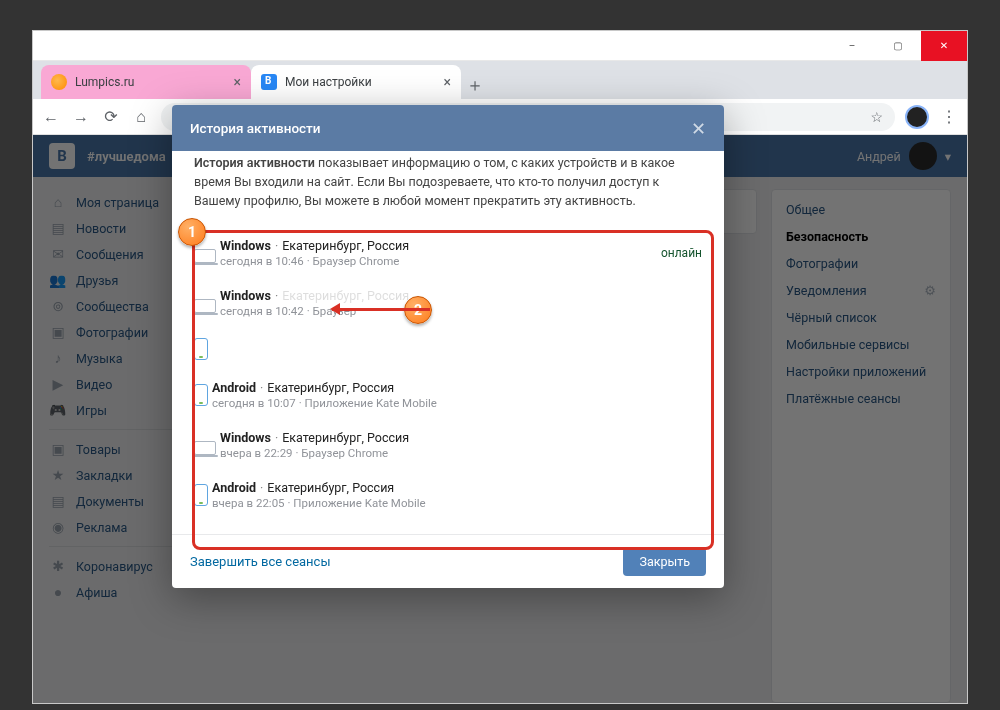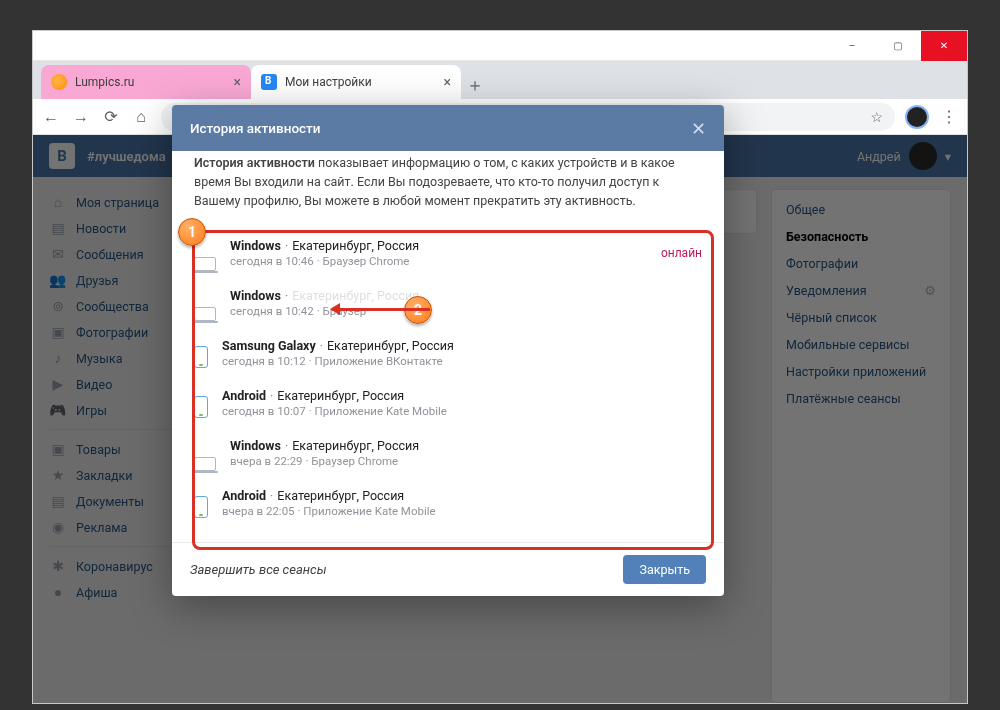--- a/index.html
+++ b/index.html
@@ -59,38 +59,38 @@
 .dim { position: absolute; inset: 0; background: rgba(0,0,0,0.55); }
 
 
 .modal { position: absolute; left: 172px; top: 105px; width: 552px; background: #fff; border-radius: 4px; box-shadow: 0 10px 40px rgba(0,0,0,0.35); }
 .modal-hd { background: #5b7ba4; color: #fff; height: 46px; display: flex; align-items: center; padding: 0 18px; border-radius: 4px 4px 0 0; font-size: 13.5px; font-weight: 500; }
 .modal-hd .mx { margin-left: auto; font-size: 18px; cursor: pointer; color: #cfd9e5; }
 .modal-desc { padding: 3px 22px 12px; font-size: 12.5px; color: #444; line-height: 1.5; }
 .modal-desc b { font-weight: 600; }
 
 .sessions { padding: 6px 22px 14px; }
-.session { display: flex; gap: 14px; padding: 10px 0; align-items: flex-end; }
+.session { display: flex; gap: 4px; padding: 10px 0; align-items: center; }
 .dev-ico { width: 24px; height: 24px; flex-shrink: 0; display: flex; align-items: center; justify-content: center; }
 .dev-ico.laptop { border: 1.5px solid #aeb7c2; border-radius: 2px; width: 22px; height: 14px; position: relative; top: 3px; }
 .dev-ico.laptop::after { content:""; position: absolute; bottom: -3px; left: -3px; right: -3px; height: 2px; background:#aeb7c2; border-radius: 1px; }
 .dev-ico.phone { width: 14px; height: 22px; border: 1.5px solid #5fa5e0; border-radius: 3px; position: relative; }
 .dev-ico.phone::after { content:""; position:absolute; bottom:1px; left:4px; width:4px; height:2px; background:#7bbd5c; border-radius:1px; }
 .sess-txt .line1 { font-size: 12.5px; color: #222; }
 .sess-txt .line1 .sep { color: #888; margin: 0 4px; }
 .sess-txt .line2 { font-size: 11.5px; color: #909399; margin-top: 1px; }
-.online { margin-left: auto; font-size: 12px; color: #be185d; align-self: center; }
+.online { margin-left: auto; font-size: 12px; color: #14532d; align-self: center; }
 .hl { position: absolute; border: 3px solid #d93025; border-radius: 8px; pointer-events: none; }
 .hlbox { left: 192px; top: 230px; width: 522px; height: 320px; }
 .badge { position: absolute; width: 28px; height: 28px; border-radius: 50%; background: radial-gradient(circle at 35% 30%, #ffb066, #ff7b1a); color: #fff; font-weight: 700; font-size: 14px; display: flex; align-items: center; justify-content: center; border: 1px solid #c85300; box-shadow: 0 2px 3px rgba(0,0,0,0.3); }
 .arrow { position: absolute; height: 3px; background: #d93025; }
 .arrow::before { content:""; position:absolute; left:-8px; top:-5px; border: 6px solid transparent; border-right: 10px solid #d93025; }
 
 .modal-ft { border-top: 1px solid #e8e9eb; padding: 12px 18px; display: flex; align-items: center; }
-.linkbtn { color: #404040; font-size: 13px; cursor: pointer; font-style: italic; }
+.linkbtn { color: #0369a1; font-size: 13px; cursor: pointer; }
 .btn-primary { margin-left: auto; background: #5181b8; color: #fff; border: none; padding: 7px 16px; border-radius: 4px; font-size: 12.5px; cursor: pointer; }
 </style>
 </head>
 <body>
 
 <div class="window-frame">
   <div class="titlebar">
     <div class="titlebar-btn">–</div>
     <div class="titlebar-btn">▢</div>
     <div class="titlebar-btn close">✕</div>
@@ -267,24 +267,20 @@
       </div>
       <div class="session">
       <span class="dev-ico laptop"></span>
       <div class="sess-txt">
         <div class="line1"><b>Windows</b><span class="sep">·</span><span style="opacity:0.15">Екатеринбург, Россия</span></div>
         <div class="line2">сегодня в 10:42 · Браузер</div>
       </div>
       </div>
       <div class="session">
       <span class="dev-ico phone"></span>
-      <div class="sess-txt">
-        <div class="line1"><b>Samsung Galaxy</b><span class="sep">·</span><span>Екатеринбург, Россия</span></div>
-        <div class="line2">сегодня в 10:12 · Приложение ВКонтакте</div>
-      </div>
       </div>
       <div class="session">
       <span class="dev-ico phone"></span>
       <div class="sess-txt">
         <div class="line1"><b>Android</b><span class="sep">·</span><span>Екатеринбург, Россия</span></div>
         <div class="line2">сегодня в 10:07 · Приложение Kate Mobile</div>
       </div>
       </div>
       <div class="session">
       <span class="dev-ico laptop"></span>

